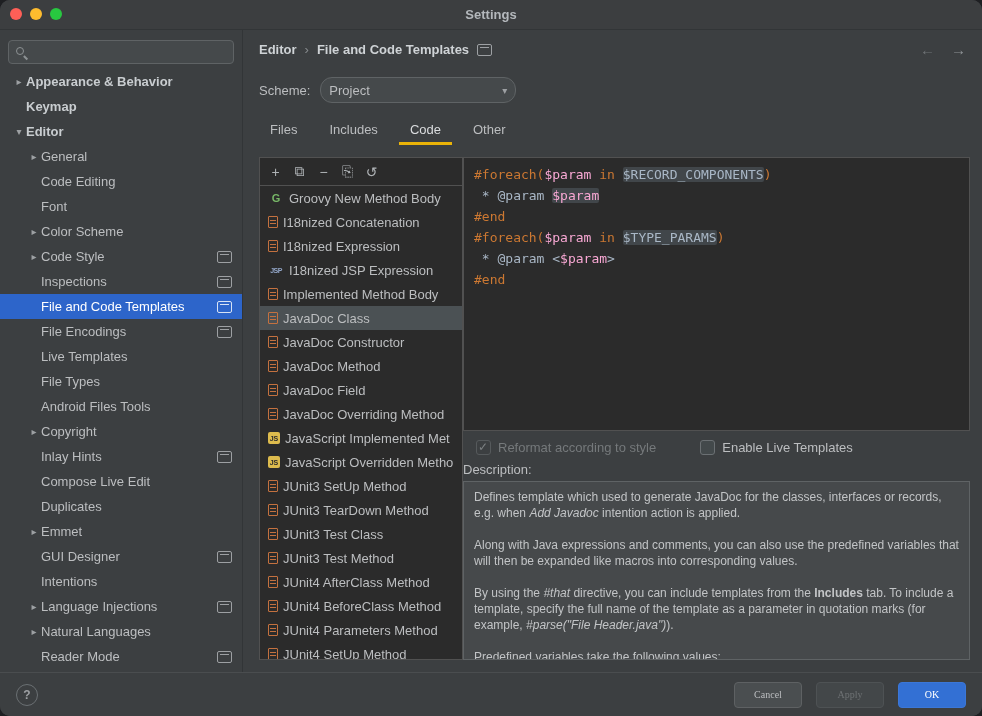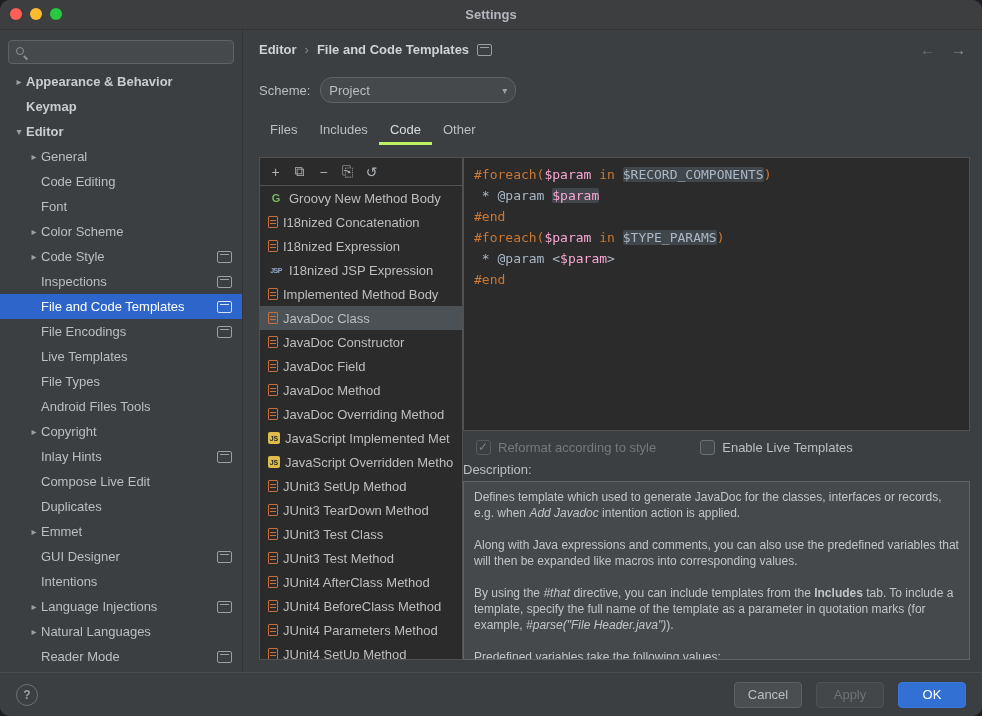--- a/index.html
+++ b/index.html
@@ -42,23 +42,23 @@
   .crumb-sep{color:#85898c;font-size:13px;}
   .crumb-badge{margin:0;}
   .nav-arrows{position:absolute;top:11px;right:16px;display:flex;gap:16px;font-size:15px;}
   .nav-arrow{color:#6f7376;}
   .nav-arrow.fwd{color:#8f9396;}
   .scheme-row{position:absolute;top:47px;left:16px;display:flex;align-items:center;gap:10px;}
   .scheme-label{color:#bcbec0;}
   .scheme-select{width:178px;height:24px;background:#45494b;border:1px solid #5f6365;border-radius:12px;
     display:flex;align-items:center;justify-content:space-between;padding:0 8px;color:#bcbec0;box-sizing:content-box;}
   .select-arrow{color:#9da0a3;font-size:10px;}
-  .tabbar{position:absolute;top:87px;left:16px;height:28px;display:flex;}
+  .tabbar{position:absolute;top:87px;left:16px;height:28px;display:flex;gap:10px;}
   .tab{padding:0 11px;line-height:25px;height:28px;box-sizing:border-box;color:#bcbec0;}
-  .tab.active{color:#dadcde;border-bottom:3px solid #bef264;}
+  .tab.active{color:#dadcde;border-bottom:3px solid #eab308;}
   
   .list-panel{position:absolute;top:127px;left:16px;width:202px;bottom:12px;background:#2b2b2b;
     border:1px solid #515151;display:flex;flex-direction:column;overflow:hidden;}
   .list-toolbar{height:27px;flex:none;border-bottom:1px solid #515151;display:flex;align-items:center;
     padding:0 5px;gap:3px;}
   .tb-icon{width:21px;height:21px;display:flex;align-items:center;justify-content:center;
     color:#afb3b6;font-size:14px;border-radius:3px;}
   .tpl-list{flex:1;overflow:hidden;}
   .tpl-row{height:24px;display:flex;align-items:center;padding-left:8px;white-space:nowrap;color:#bcbec0;}
   .tpl-row.selected{background:#4b5154;}
@@ -99,21 +99,21 @@
   .desc-box p:last-child{margin:0;}
   .it{font-style:italic;}
   .bd{font-weight:bold;}
   
   .footer{position:absolute;left:0;right:0;bottom:0;height:44px;background:#3c3f41;
     border-top:1px solid #4a4d4f;display:flex;align-items:center;padding:0 16px;box-sizing:border-box;}
   .help-btn{width:20px;height:20px;border:1px solid #6b7073;border-radius:50%;display:flex;
     align-items:center;justify-content:center;color:#9da0a3;font-size:12px;font-weight:bold;}
   .footer-buttons{margin-left:auto;display:flex;gap:14px;}
   .btn{min-width:68px;height:26px;background:#4a4e50;border:1px solid #5e6163;border-radius:4px;
-    color:#bcbec0;font-family:Liberation Sans, sans-serif;font-size:13px;}
+    color:#bcbec0;font-family:Liberation Serif, serif;font-size:10px;}
   .btn.disabled{color:#6e7274;border-color:#4e5254;background:#434749;}
   .btn.primary{background:#3370d4;border-color:#3b77d8;color:#ffffff;}
 </style>
 </head>
 <body>
 
 <div class="window">
 
   <div class="titlebar">
     <div class="traffic-lights">
@@ -298,25 +298,25 @@
           <div class="tpl-row selected">
             <span class="tpl-icon icon-template"></span>
             <span>JavaDoc Class</span>
           </div>
           <div class="tpl-row">
             <span class="tpl-icon icon-template"></span>
             <span>JavaDoc Constructor</span>
           </div>
           <div class="tpl-row">
             <span class="tpl-icon icon-template"></span>
+            <span>JavaDoc Method</span>
+          </div>
+          <div class="tpl-row">
+            <span class="tpl-icon icon-template"></span>
             <span>JavaDoc Field</span>
-          </div>
-          <div class="tpl-row">
-            <span class="tpl-icon icon-template"></span>
-            <span>JavaDoc Method</span>
           </div>
           <div class="tpl-row">
             <span class="tpl-icon icon-template"></span>
             <span>JavaDoc Overriding Method</span>
           </div>
           <div class="tpl-row">
             <span class="tpl-icon icon-js">JS</span>
             <span>JavaScript Implemented Met</span>
           </div>
           <div class="tpl-row">

